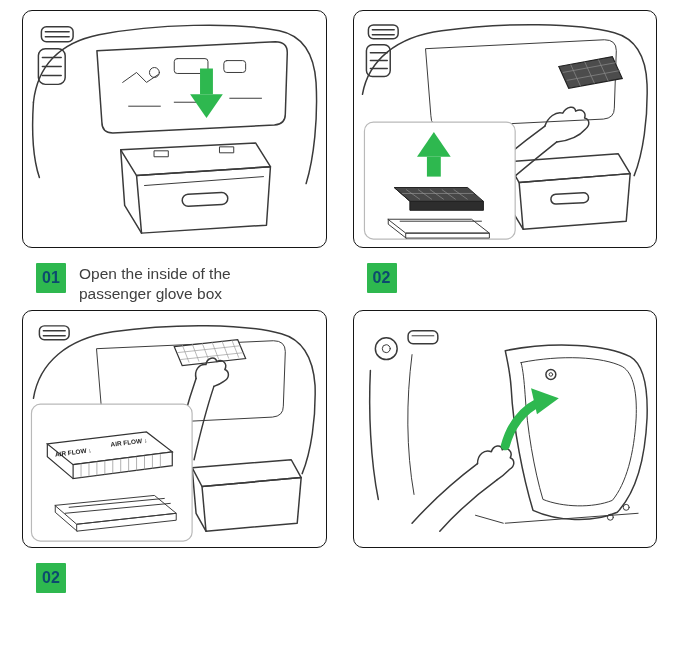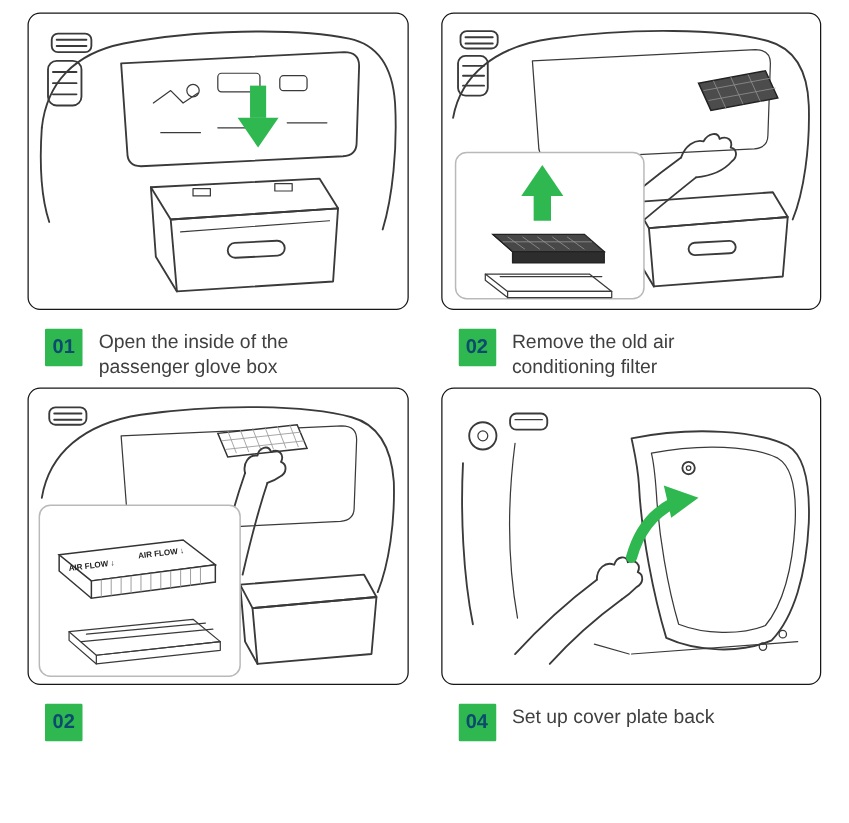--- a/index.html
+++ b/index.html
@@ -111,22 +111,20 @@
                 <path d="M50 224 L134 224 L134 229 L50 229 Z"></path>
                 <path d="M32 210 L32 215 L50 229"></path>
                 <path d="M44 212 L126 212"></path>
               </g>
             </g>
           </g>
         </svg>
       </div>
       <div class="caption">
         <span class="badge">02</span>
-        <p class="caption-text">Remove the old air
-conditioning filter</p>
       </div>
     </div>
 
     <div class="cell">
       <div class="panel">
         <svg class="illus" viewBox="0 0 300 238">
           <g class="ln">
             <path d="M8 88 C14 52 42 28 88 21 C150 12 222 13 258 23 C280 29 290 47 292 75 C293 108 288 142 279 164"></path>
             <rect x="14" y="15" width="30" height="14" rx="5"></rect>
             <line x1="18" y1="20" x2="40" y2="20"></line>
@@ -198,20 +196,16 @@
             <polygon points="176,78 204,88 182,104" class="green"></polygon>
           </g>
           <g class="ln2">
             <path d="M150 214 L284 204"></path>
             <circle cx="256" cy="208" r="3"></circle>
             <circle cx="272" cy="198" r="3"></circle>
             <path d="M120 206 L148 214"></path>
           </g>
         </svg>
       </div>
-      <div class="caption">
-        <span class="badge">04</span>
-        <p class="caption-text">Set up cover plate back</p>
-      </div>
     </div>
 
   </div>
 </div>
 
 </body></html>

